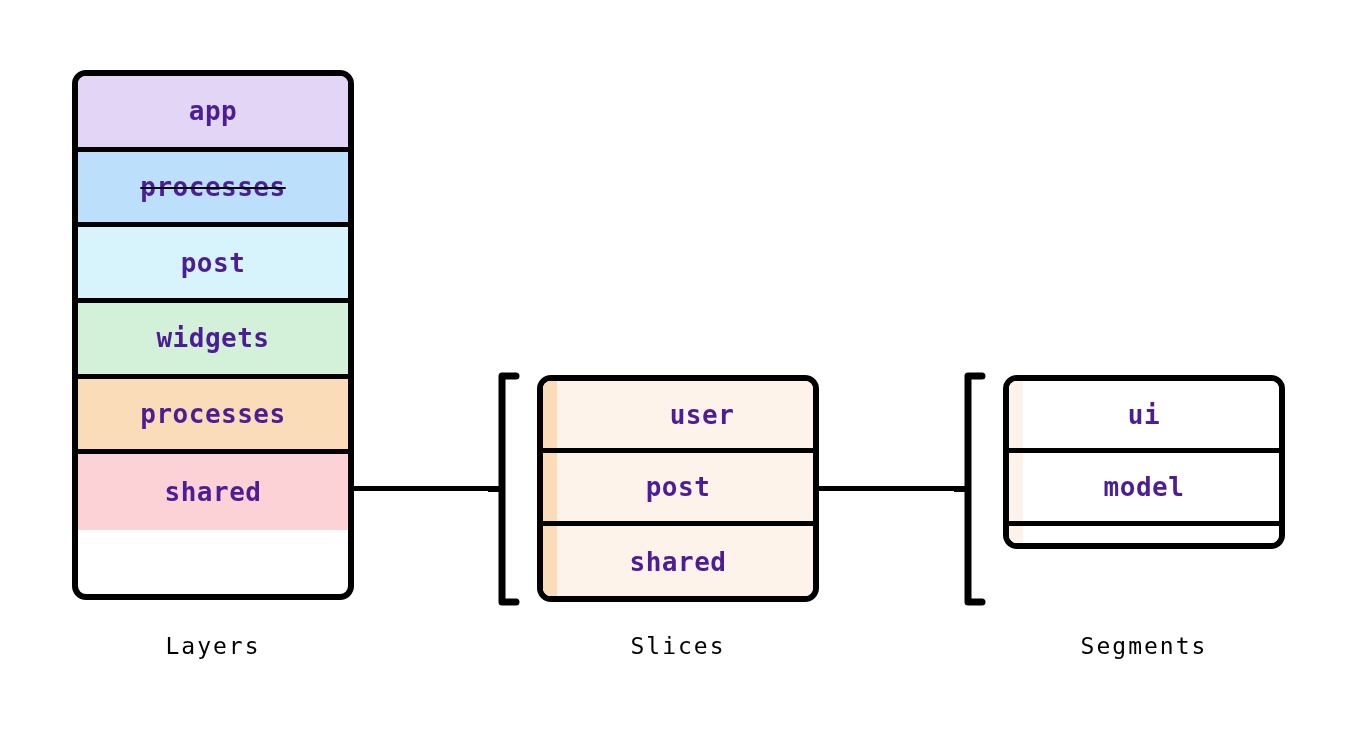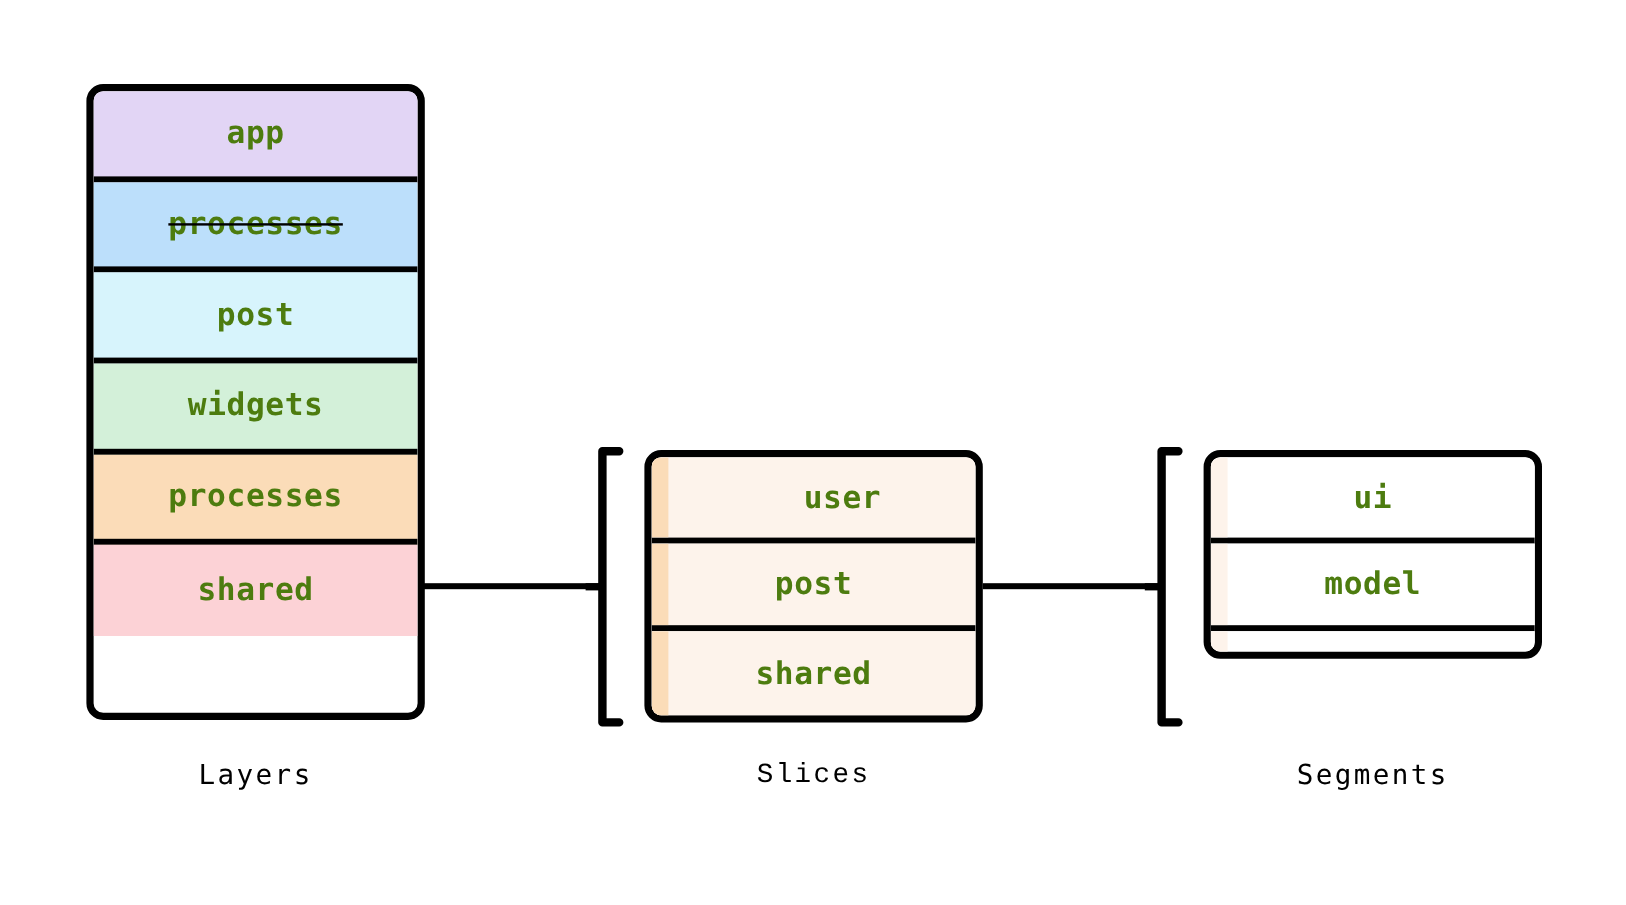--- a/index.html
+++ b/index.html
@@ -39,21 +39,21 @@
   }
   .stack .row:last-child {
     border-bottom: none;
   }
   .row-label {
     position: relative;
     z-index: 2;
     font-family: "DejaVu Sans Mono", monospace;
     font-size: 26px;
     font-weight: bold;
-    color: #4d7c0f;
+    color: #4c1d95;
     letter-spacing: 0.5px;
     line-height: 1;
     white-space: nowrap;
   }
   .row-label.struck {
     text-decoration: line-through;
     text-decoration-thickness: 2px;
     text-decoration-color: #000000;
   }
   .accent-stripe {
@@ -138,21 +138,21 @@
     text-align: center;
     font-family: "DejaVu Sans Mono", monospace;
     font-size: 23px;
     font-weight: normal;
     color: #000000;
     letter-spacing: 2px;
     line-height: 1.2;
     white-space: nowrap;
   }
   #caption-layers   { left: 72px; }
-  #caption-slices   { left: 537px; font-family: Liberation Mono, monospace; }
+  #caption-slices   { left: 537px; }
   #caption-segments { left: 1003px; }
 </style>
 </head>
 <body>
 
 <div id="canvas">
 
   <div class="stack" id="layers-box">
     <div class="row" style="background: rgb(226, 213, 245);">
       <span class="row-label">app</span>

